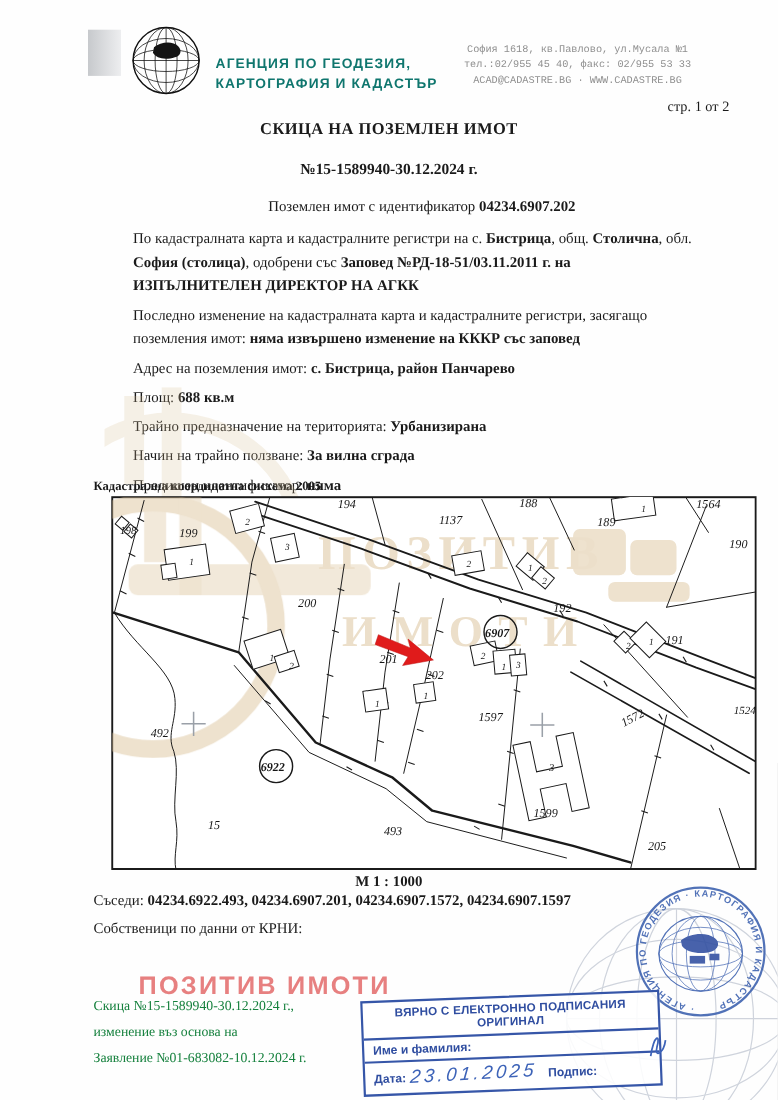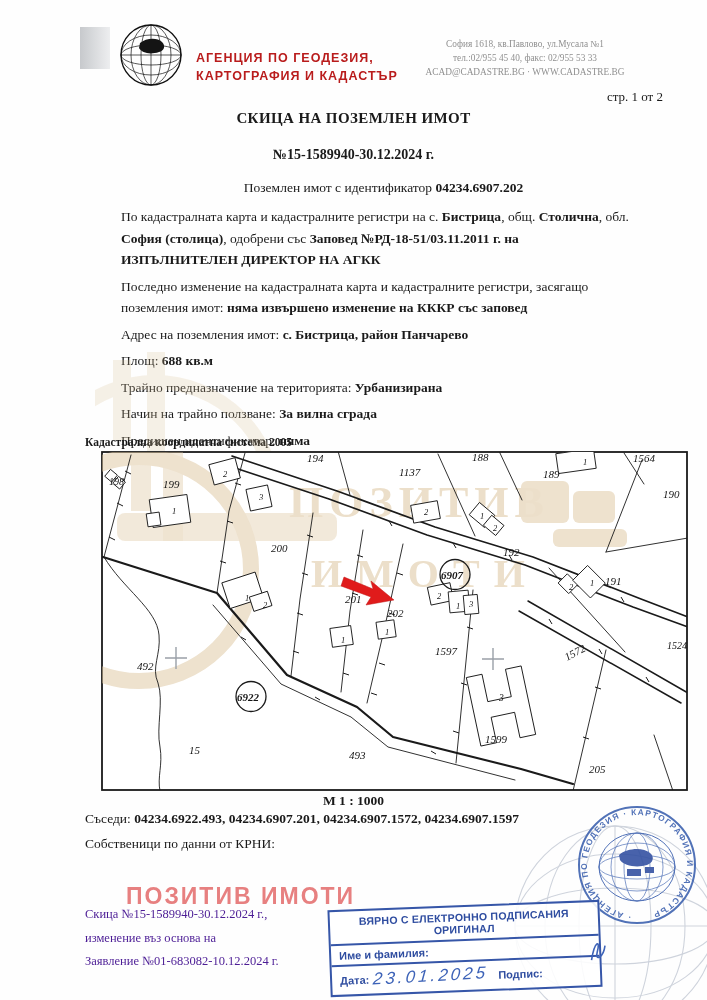--- a/index.html
+++ b/index.html
@@ -3,22 +3,22 @@
 <meta charset="utf-8">
 <style>
   html,body{margin:0;padding:0;background:#e8e8e8;}
   .page{position:relative;width:707px;height:1000px;margin:0 auto;background:#fefefe;
         overflow:hidden;font-family:"Liberation Serif","DejaVu Serif",serif;color:#1a1a1a;}
   .abs{position:absolute;}
   
   .scan-strip{left:80px;top:27px;width:30px;height:42px;background:linear-gradient(90deg,#b9bcc0,#e9eaec);opacity:.8;}
   .logo{left:110px;top:20px;}
   .agency{left:196px;top:49px;font-family:"Liberation Sans","DejaVu Sans",sans-serif;
-          font-weight:bold;font-size:12.5px;letter-spacing:1px;line-height:1.45;color:#b91c1c;}
-  .address{left:416px;top:38px;width:218px;text-align:center;font-family:Liberation Serif, serif;
+          font-weight:bold;font-size:12.5px;letter-spacing:1px;line-height:1.45;color:#0f766e;}
+  .address{left:416px;top:38px;width:218px;text-align:center;font-family:Liberation Mono, monospace;
            font-size:9.3px;color:#8f8f8f;line-height:1.5;}
   .pageind{right:44px;top:89px;font-size:13px;}
   
   .t-main{left:0;top:110px;width:100%;text-align:center;font-weight:bold;font-size:15px;letter-spacing:.4px;}
   .t-num{left:0;top:147px;width:100%;text-align:center;font-weight:bold;font-size:14px;}
   .t-id{left:0;top:180px;width:100%;text-align:center;font-size:13.5px;padding-left:30px;}
   .t-id .b{font-weight:bold;}
   
   .details{left:85px;top:206px;width:552px;font-size:13.5px;}
   .details .row{line-height:21.5px;margin-bottom:5px;margin-left:36px;}
@@ -31,21 +31,21 @@
   .mcirc{font-style:italic;font-weight:bold;}
   
   .wm-top{left:95px;top:352px;opacity:.22;}
   
   .scale{left:0;top:793px;width:100%;text-align:center;font-weight:bold;font-size:13.5px;}
   .neighbors{left:85px;top:811px;font-size:13.5px;}
   .neighbors .b{font-weight:bold;}
   .owners{left:85px;top:836px;font-size:13.5px;}
   .wm-pink{left:126px;top:883px;font-family:"Liberation Sans","DejaVu Sans",sans-serif;font-weight:bold;
            font-size:23px;letter-spacing:2px;color:rgba(224,92,92,.78);z-index:6;}
-  .foot-lines{left:85px;top:903px;font-size:12.5px;color:#4c1d95;line-height:23.5px;z-index:5;}
+  .foot-lines{left:85px;top:903px;font-size:12.5px;color:#15803d;line-height:23.5px;z-index:5;}
   
   .globe-gray{left:495px;top:814px;z-index:1;}
   
   .stamp-round{left:571px;top:799px;z-index:2;}
   
   .stamp-box{left:329px;top:905px;width:268px;z-index:7;transform:rotate(-2.2deg);
              border:2px solid #3656a8;background:rgba(255,255,255,.88);color:#2f4da0;
              font-family:"Liberation Sans","DejaVu Sans",sans-serif;}
   .stamp-box .r1{font-weight:bold;font-size:10.6px;text-align:center;padding:4px 3px;border-bottom:2px solid #3656a8;letter-spacing:.2px;}
   .stamp-box .r2{font-weight:bold;font-size:11px;padding:4px 8px 3px;border-bottom:2px solid #3656a8;}

